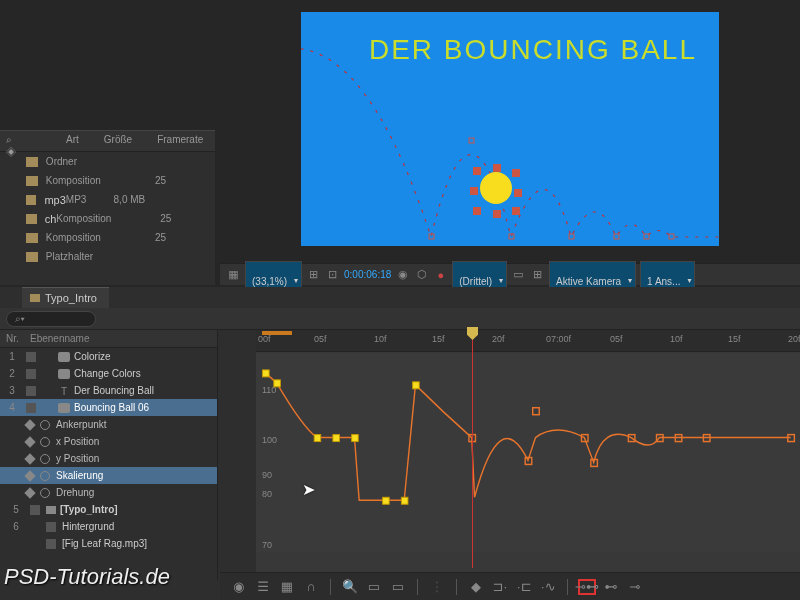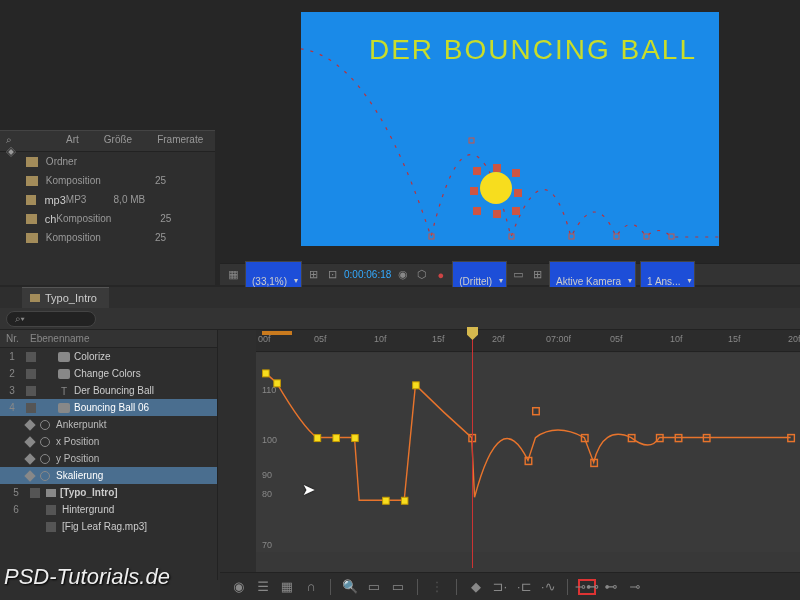--- a/index.html
+++ b/index.html
@@ -22,21 +22,21 @@
 .comp-canvas-wrap { position: relative; width: 100%; height: 255px; display: flex; justify-content: center; align-items: flex-start; padding-top: 12px; }
 .comp-canvas { position: relative; width: 418px; height: 234px; background: #1a8ae8; }
 .ball-title { position: absolute; top: 22px; right: 22px; font-family: 'Arial Narrow', sans-serif; font-size: 28px; letter-spacing: 2px; color: #c9dd2a; font-weight: 300; font-stretch: condensed; }
 .ball { position: absolute; width: 32px; height: 32px; background: #f7dd1e; border-radius: 50%; left: 179px; top: 160px; }
 .ball-handle { position: absolute; width: 8px; height: 8px; background: #c54; }
 .bh1 { left: 172px; top: 155px; } .bh2 { left: 192px; top: 152px; } .bh3 { left: 211px; top: 157px; }
 .bh4 { left: 169px; top: 175px; } .bh5 { left: 213px; top: 177px; }
 .bh6 { left: 172px; top: 195px; } .bh7 { left: 192px; top: 198px; } .bh8 { left: 211px; top: 195px; }
 .motion-path { position: absolute; left: 0; top: 0; width: 418px; height: 234px; pointer-events: none; }
 .comp-toolbar { position: absolute; bottom: 0; left: 0; right: 0; height: 22px; background: #333; display: flex; align-items: center; padding: 0 6px; gap: 4px; border-top: 1px solid #222; }
-.comp-toolbar .dropdown { background: #1d4ed8; border: 1px solid #444; padding: 14px 14px 1px 6px; font-size: 10px; color: #ccc; position: relative; }
+.comp-toolbar .dropdown { background: #0c4a6e; border: 1px solid #444; padding: 14px 14px 1px 6px; font-size: 10px; color: #ccc; position: relative; }
 .comp-toolbar .dropdown:after { content: "▾"; position: absolute; right: 3px; font-size: 8px; }
 .comp-toolbar .tc { font-size: 10px; color: #3af; }
 .tbicon { width: 15px; height: 15px; display: inline-flex; align-items:center; justify-content:center; color: #888; font-size: 11px; }
 
 
 .timeline-panel { position: absolute; left: 0; top: 287px; right: 0; bottom: 0; background: #2e2e2e; }
 .tl-tab { display: inline-block; background: #3a3a3a; padding: 4px 12px 4px 8px; border-top: 1px solid #555; font-size: 11px; color: #ccc; margin-left: 22px; }
 .tl-tab:before { content: ""; display: inline-block; width: 10px; height: 8px; background: #a38c5a; margin-right: 5px; }
 .tl-toolbar { height: 22px; background: #333; display: flex; align-items: center; padding: 0 6px; border-bottom: 1px solid #222; }
 .tl-search { background: #222; border: 1px solid #444; border-radius: 10px; padding: 1px 8px; font-size: 10px; color: #888; width: 90px; }
@@ -127,20 +127,27 @@
         <span class="size"></span>
         <span class="fps">25</span>
       </div>
     <div class="project-row">
         <span class="icon-folder"></span>
         <span class="name"></span>
         <span class="art">Komposition</span>
         <span class="size"></span>
         <span class="fps">25</span>
       </div>
+    <div class="project-row">
+        <span class="icon-folder"></span>
+        <span class="name"></span>
+        <span class="art">Platzhalter</span>
+        <span class="size"></span>
+        <span class="fps"></span>
+      </div>
   </div>
 </div>
 
 <div class="comp-viewer">
   <div class="comp-canvas-wrap">
     <div class="comp-canvas">
       <svg class="motion-path">
         <path d="M -30 40 Q 60 10 130 225 Q 170 60 210 225 Q 245 130 270 225 Q 295 175 315 225 Q 330 200 345 225 Q 358 212 370 225 L 418 225" stroke="#b8333d" stroke-width="1.2" fill="none" stroke-dasharray="3,7"></path>
         <rect x="-33" y="37" width="6" height="6" fill="none" stroke="#c54"></rect>
         <rect x="128" y="222" width="5" height="5" fill="none" stroke="#c54"></rect>
@@ -227,20 +234,25 @@
         </div>
       <div class="prop-row">
           <span class="diamond"></span>
           <span class="stopwatch"></span>
           <span class="prop-label">y Position</span>
         </div>
       <div class="prop-row selected">
           <span class="diamond"></span>
           <span class="stopwatch"></span>
           <span class="prop-label">Skalierung</span>
+        </div>
+      <div class="prop-row">
+          <span class="diamond"></span>
+          <span class="stopwatch"></span>
+          <span class="prop-label">Drehung</span>
         </div>
       <div class="layer-row sub-layer">
           <span class="nr">5</span>
           <span class="colorbox"></span>
           <span class="comp-icon-sm"></span>
           <span class="label" style="font-weight:bold">[Typo_Intro]</span>
         </div>
       <div class="layer-row sub-layer">
           <span class="nr">6</span>
           <span class="colorbox" style="margin-left:22px"></span>

